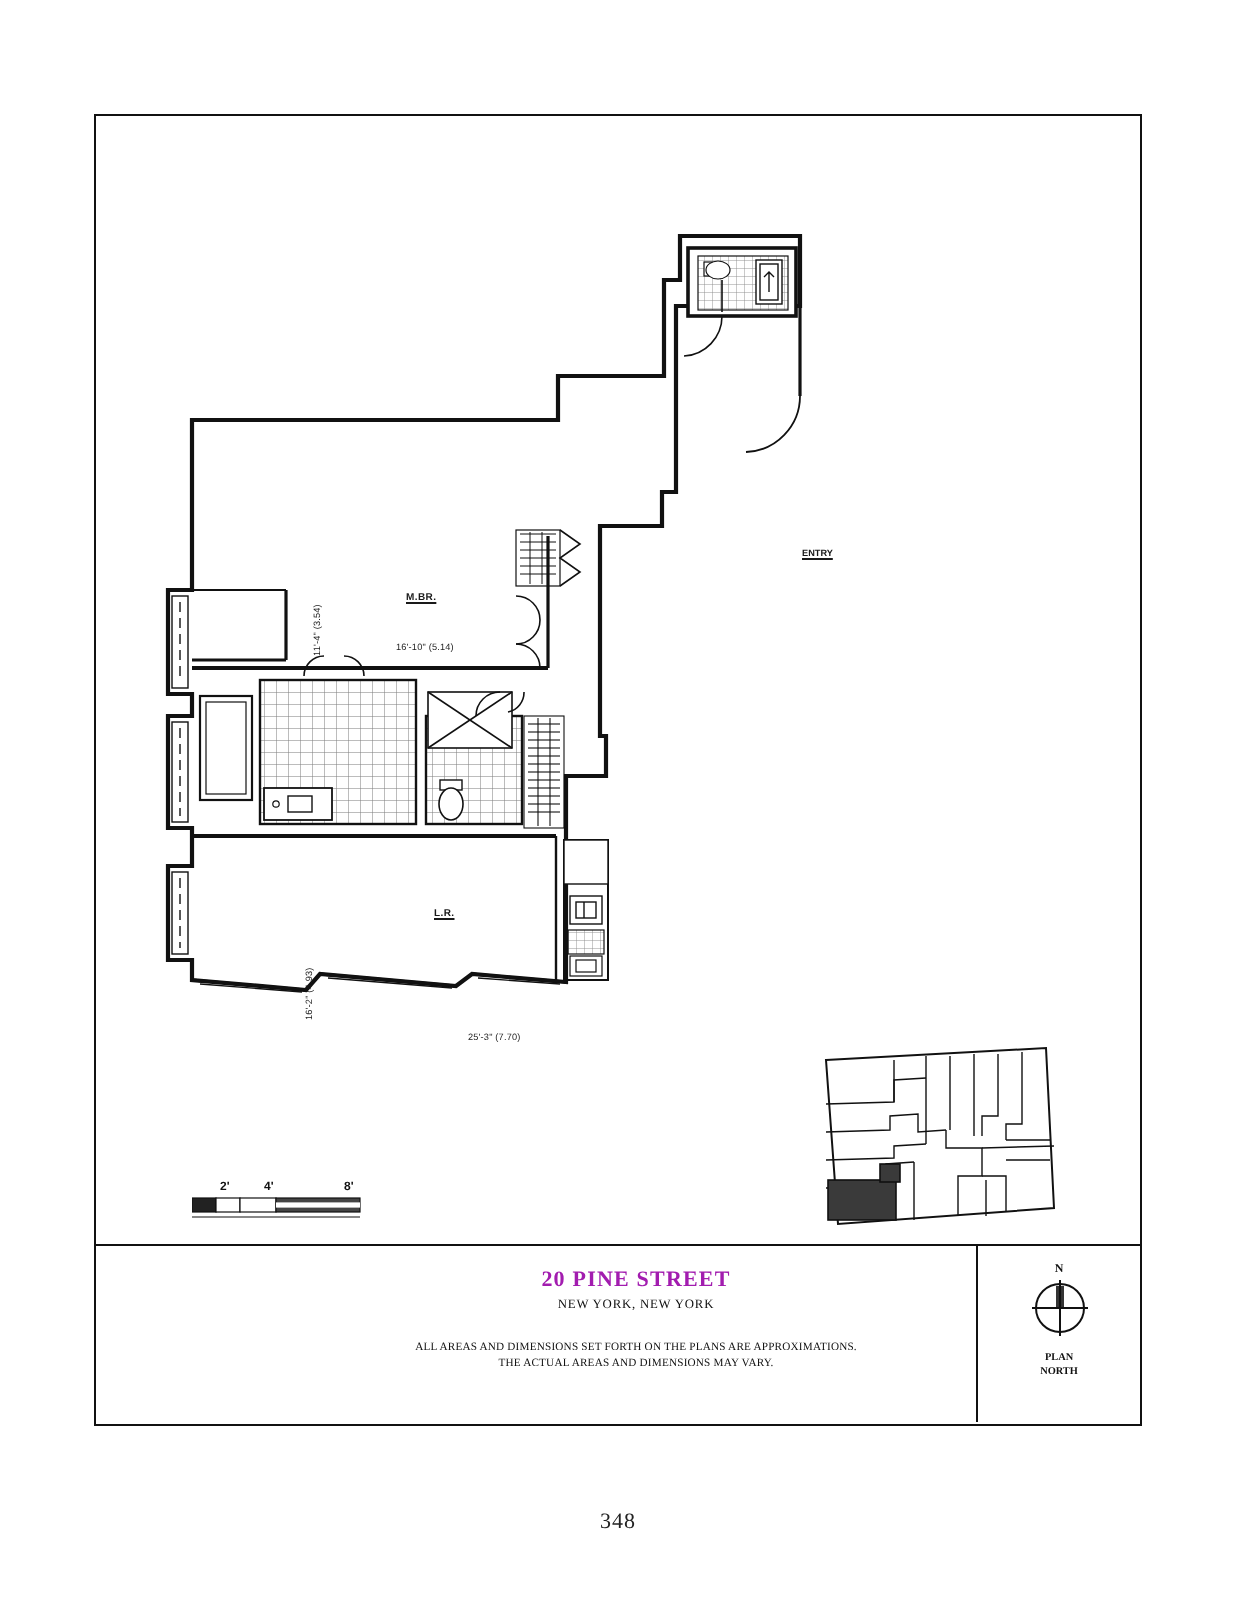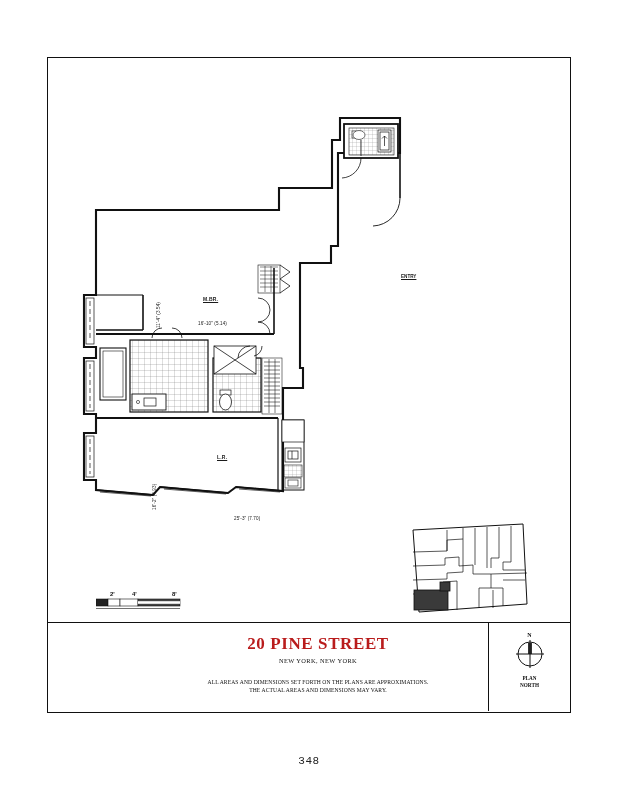--- a/index.html
+++ b/index.html
@@ -124,23 +124,23 @@
   #tb-center {
     position: absolute;
     left: 120px;
     top: 11px;
     width: 300px;
     text-align: center;
   }
   #tb-title {
     font-family: "Liberation Serif", serif;
     font-weight: bold;
-    font-size: 17px;
+    font-size: 11px;
     letter-spacing: .6px;
-    color: #b91c1c;
+    color: #a21caf;
   }
   #tb-subtitle {
     font-family: "Liberation Serif", serif;
     font-size: 6.4px;
     letter-spacing: .4px;
     margin-top: 3px;
     color: #111;
   }
   #tb-disclaimer {
     font-family: "Liberation Serif", serif;
@@ -180,21 +180,21 @@
     margin-top: 2px;
   }
 
   
   #page-number {
     position: absolute;
     left: 0;
     top: 755px;
     width: 618px;
     text-align: center;
-    font-family: Liberation Mono, monospace;
+    font-family: Liberation Serif, serif;
     font-size: 11px;
     color: #222;
     letter-spacing: .5px;
   }
 </style>
 </head>
 <body>
 
 <div id="sheet">
 

